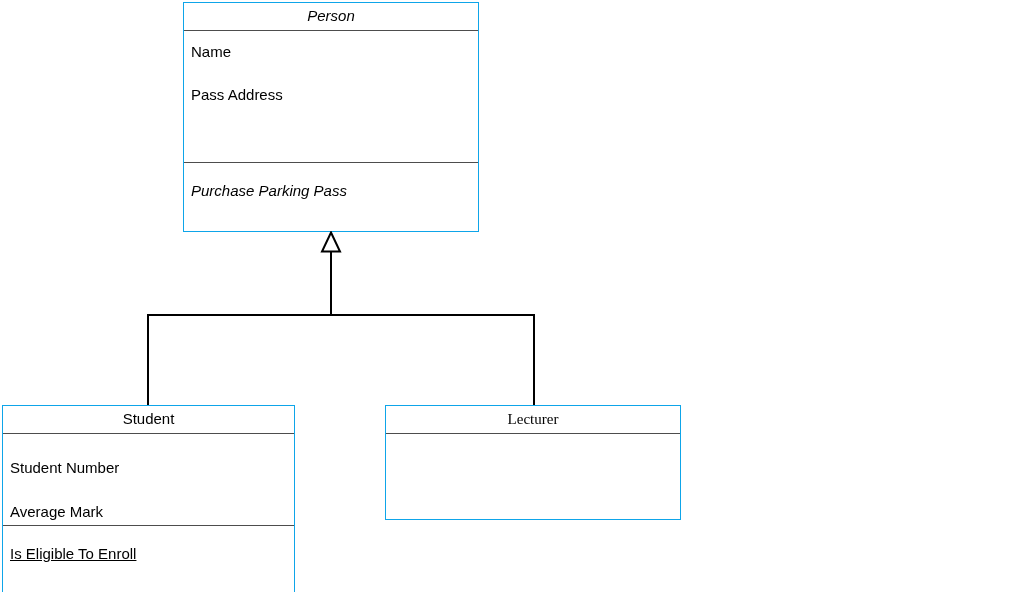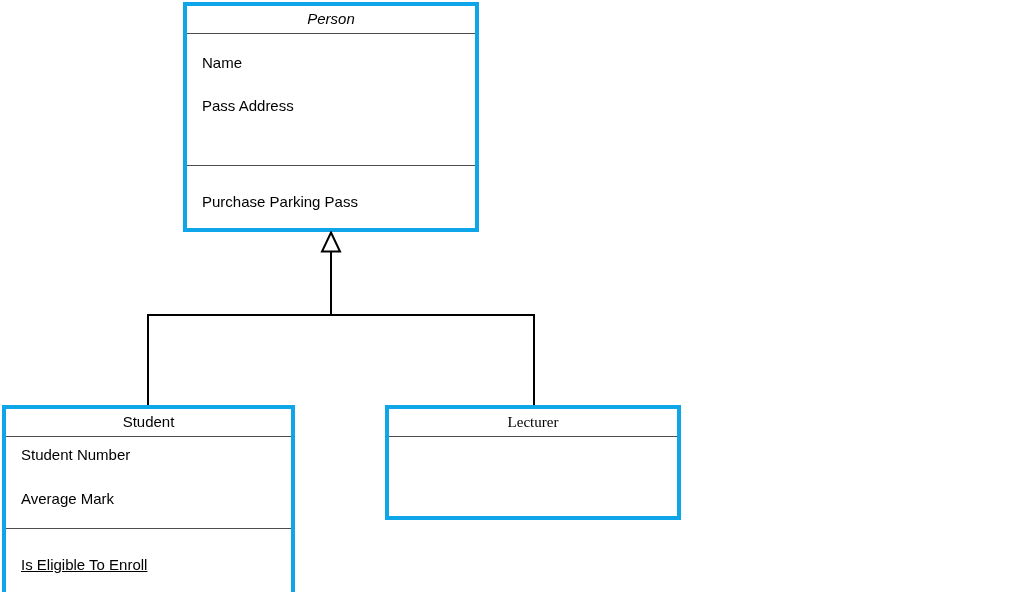--- a/index.html
+++ b/index.html
@@ -17,21 +17,21 @@
     height: 592px;
     background: #ffffff;
     overflow: hidden;
   }
 
   
   .uml-class {
     position: absolute;
     box-sizing: border-box;
     background: #ffffff;
-    border: 4px solid #0ea5e9;
+    border: 1px solid #0ea5e9;
     z-index: 3;
   }
   .uml-compartment {
     box-sizing: border-box;
     position: relative;
   }
   .uml-compartment + .uml-compartment {
     border-top: 1px solid #4d4d4d;
   }
   .uml-title {
@@ -42,21 +42,21 @@
     line-height: 26px;
     height: 27px;
     white-space: nowrap;
     overflow: hidden;
   }
   .uml-title.abstract {
     font-style: italic;
   }
   .uml-members {
     padding: 0;
-    margin: 8px;
+    margin: 0;
     list-style: none;
   }
   .uml-member {
     font-size: 15px;
     color: #000000;
     line-height: 19px;
     padding-left: 7px;
     white-space: nowrap;
     overflow: hidden;
   }
@@ -66,30 +66,30 @@
 
   
   #class-person {
     left: 183px;
     top: 2px;
     width: 296px;
     height: 230px;
   }
   #class-person .comp-attrs { height: 132px; padding-top: 11px; }
   #class-person .comp-attrs .uml-member { margin-bottom: 24px; }
-  #class-person .comp-ops   { height: 70px; padding-top: 18px; }
+  #class-person .comp-ops   { height: 70px; padding-top: 18px; font-style: italic; }
 
   
   #class-student {
     left: 2px;
     top: 405px;
     width: 293px;
     height: 210px;
   }
-  #class-student .comp-attrs { height: 92px; padding-top: 0; }
+  #class-student .comp-attrs { height: 92px; padding-top: 24px; }
   #class-student .comp-attrs .uml-member { margin-bottom: 25px; }
   #class-student .comp-ops   { height: 90px; padding-top: 18px; }
 
   
   #class-lecturer {
     left: 385px;
     top: 405px;
     width: 296px;
     height: 115px;
     font-family: Liberation Serif, serif;

